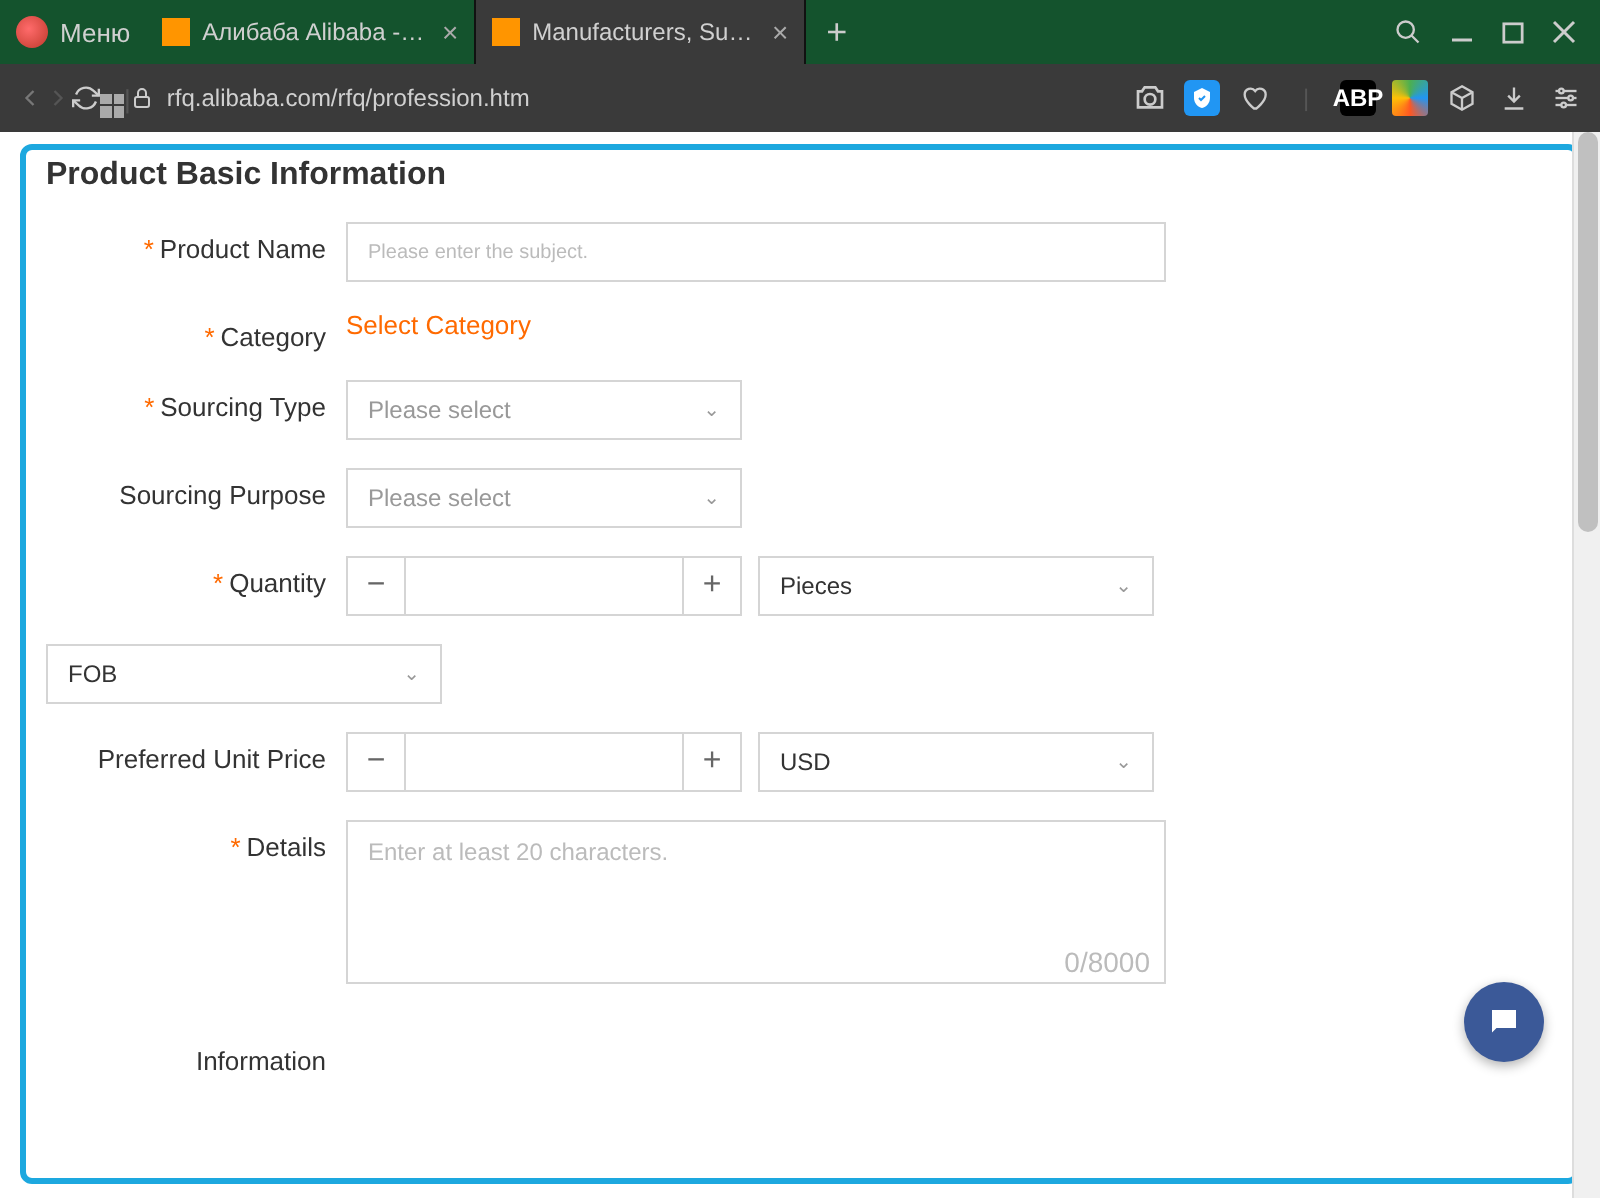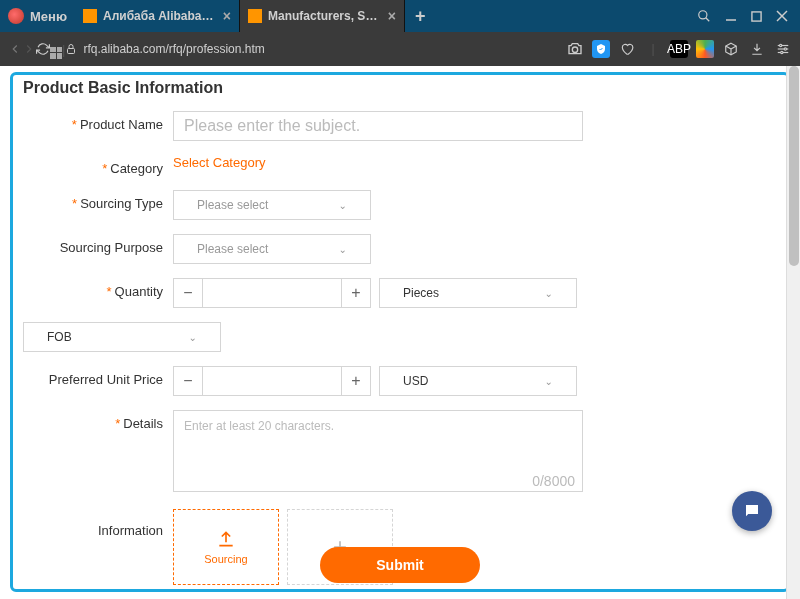--- a/index.html
+++ b/index.html
@@ -1,20 +1,20 @@
 <!DOCTYPE html>
 <html><head>
 <meta charset="utf-8">
 <style>
 * { box-sizing: border-box; margin: 0; padding: 0; }
 body { font-family: Arial, sans-serif; font-size: 13px; background: #fff; width: 800px; height: 599px; overflow: hidden; position: relative; }
 
 
 .browser-chrome { background: #2b2b2b; color: #d0d0d0; }
-.titlebar { display: flex; align-items: center; height: 32px; background: #0c4a6e; font-weight: bold; }
+.titlebar { display: flex; align-items: center; height: 32px; background: #14532d; }
 .opera-btn { display: flex; align-items: center; padding: 0 8px; height: 32px; gap: 6px; }
 .opera-logo { width: 16px; height: 16px; background: radial-gradient(circle at 40% 40%, #ff6b6b, #c0392b); border-radius: 50%; }
 .tab { display: flex; align-items: center; height: 32px; padding: 0 8px; gap: 6px; border-right: 1px solid #111; max-width: 165px; font-size: 12px; }
 .tab.active { background: #3a3a3a; }
 .tab-favicon { width: 14px; height: 14px; background: #ff9500; display: inline-block; }
 .tab-close { color: #aaa; font-size: 14px; }
 .tab-title { white-space: nowrap; overflow: hidden; text-overflow: ellipsis; flex: 1; }
 .newtab { padding: 0 10px; color: #ccc; font-size: 18px; }
 .win-controls { margin-left: auto; display: flex; gap: 14px; padding: 0 12px; align-items: center; }
 .win-controls span { font-size: 14px; }
@@ -22,42 +22,42 @@
 .addrbar { display: flex; align-items: center; height: 34px; padding: 0 8px; background: #3a3a3a; }
 .nav-icon { color: #aaa; font-size: 14px; }
 .nav-icon.disabled { color: #555; }
 .speed-dial { display: inline-grid; grid-template-columns: 1fr 1fr; gap: 1px; width: 12px; height: 12px; }
 .speed-dial b { background: #aaa; }
 .lock-area { display: flex; align-items: center; gap: 6px; flex: 1; font-size: 12px; color: #d0d0d0; }
 .addr-sep { color: #555; }
 .ext-icons { display: flex; gap: 8px; align-items: center; }
 .ext-icons span { display: inline-flex; width: 18px; height: 18px; align-items: center; justify-content: center; font-size: 12px; }
 .blue-shield { background: #2196f3; color: #fff; border-radius: 3px; }
-.abp { background: #000000; color: #fff; border-radius: 3px; font-size: 9px; font-weight: normal; }
+.abp { background: #000000; color: #fff; border-radius: 3px; font-size: 9px; font-weight: bold; }
 .pinwheel { background: conic-gradient(#4caf50,#2196f3,#ff5722,#ffc107,#4caf50); border-radius: 2px; }
 
 
 .page { position: relative; height: 533px; background: #fff; overflow: hidden; }
 .scrollbar { position: absolute; right: 0; top: 0; width: 14px; height: 100%; background: #f0f0f0; border-left: 1px solid #ddd; }
 .scroll-thumb { position: absolute; top: 0; left: 2px; width: 10px; height: 200px; background: #c0c0c0; border-radius: 5px; }
 
 .form-panel { margin: 6px 10px; border: 3px solid #1da8df; border-radius: 6px; padding: 4px 10px 10px 10px; position: relative; height: 520px; }
 .panel-title { font-size: 16px; font-weight: bold; color: #333; margin-bottom: 10px; }
 
 .form-row { display: flex; align-items: flex-start; margin: 14px 0; }
 .form-label { width: 150px; text-align: right; padding-right: 10px; padding-top: 6px; color: #333; font-size: 13px; }
 .req { color: #ff6a00; margin-right: 3px; }
 .form-control { flex: 1; display: flex; gap: 8px; align-items: center; }
 
-.text-input { width: 410px; height: 30px; border: 1px solid #d5d5d5; padding: 0 10px; font-size: 16px; color: #333; }
+.text-input { width: 410px; height: 30px; border: 1px solid #d5d5d5; padding: 0 10px; font-size: 10px; color: #333; }
 .text-input::placeholder { color: #bbb; }
 
 .link-orange { color: #ff6a00; font-size: 13px; padding-top: 0; }
 
-.select { width: 198px; height: 30px; border: 1px solid #d5d5d5; display: flex; align-items: center; justify-content: space-between; padding: 0 23px; font-size: 12px; color: #999; background: #fff; }
+.select { width: 198px; height: 30px; border: 1px solid #d5d5d5; display: flex; align-items: center; justify-content: space-between; padding: 0 10px; font-size: 12px; color: #999; background: #fff; }
 .select .chev { color: #999; font-size: 10px; }
 .select.filled { color: #333; }
 
 .stepper { display: flex; height: 30px; }
 .step-btn { width: 30px; height: 30px; border: 1px solid #d5d5d5; display: flex; align-items: center; justify-content: center; font-size: 16px; color: #666; background: #fff; }
 .step-input { width: 138px; height: 30px; border: 1px solid #d5d5d5; border-left: none; border-right: none; padding: 0 6px; }
 
 .textarea-wrap { position: relative; width: 410px; }
 .textarea { width: 410px; height: 82px; border: 1px solid #d5d5d5; padding: 8px 10px; font-size: 12px; font-family: inherit; resize: none; }
 .textarea::placeholder { color: #bbb; }
@@ -281,36 +281,22 @@
       <div class="form-control">
         <div class="textarea-wrap">
           <textarea class="textarea" placeholder="Enter at least 20 characters." style=""></textarea>
           <div class="char-count">0/8000</div>
         </div>
       </div>
     </div>
 
     <div class="form-row">
       <div class="form-label" style="padding-top:14px"><span>Information</span></div>
-      <div class="form-control">
-        <div class="attach-box orange">
-          <span class="upload-icon">
-            <svg width="20" height="20" viewBox="0 0 24 24" fill="none" stroke="#ff6a00" stroke-width="2">
-                <path d="M12 16V4m-5 5l5-5 5 5M4 20h16"></path>
-              </svg>
-          </span>
-          <span class="attach-label">Sourcing</span>
-        </div>
-        <div class="attach-box">
-          <span class="plus-icon">+</span>
-        </div>
-      </div>
-    </div>
-
-    <button class="submit-btn">Submit</button>
+    </div>
+
   </div>
 
   <div class="chat-fab">
     <svg width="18" height="18" viewBox="0 0 24 24" fill="#fff">
         <path d="M4 4h16v12H7l-3 3V4z"></path>
       </svg>
   </div>
 
   <div class="scrollbar">
     <div class="scroll-thumb"></div>

